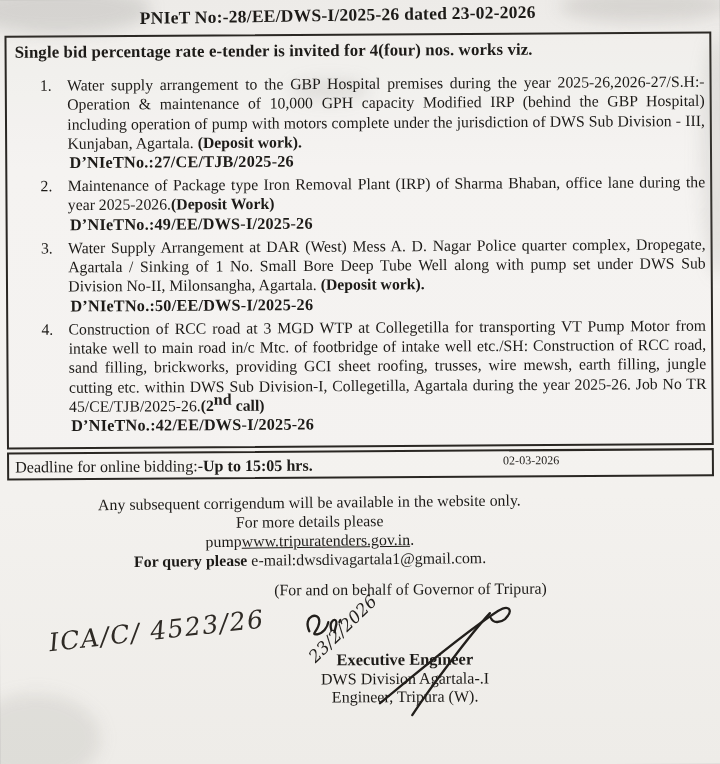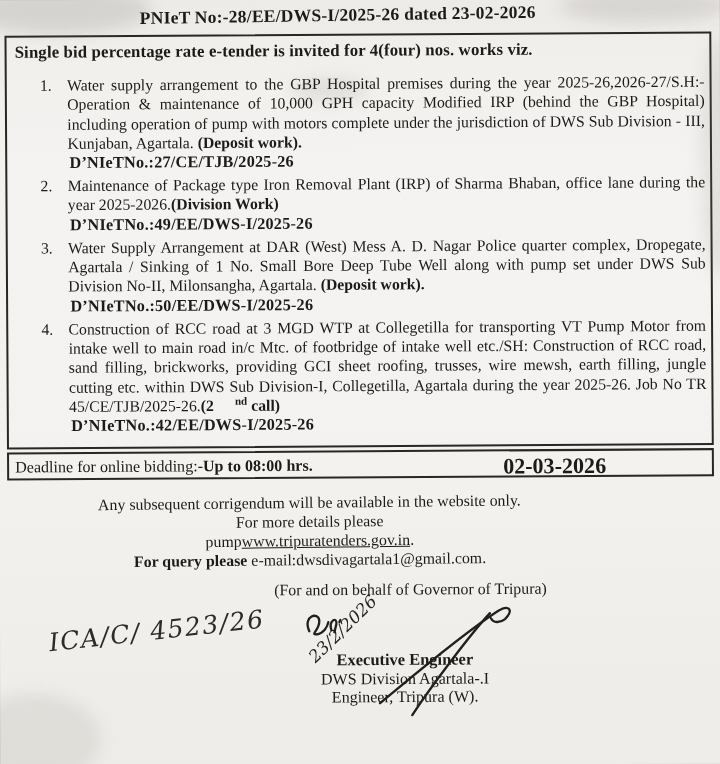--- a/index.html
+++ b/index.html
@@ -33,30 +33,30 @@
     padding:5px 3px 8px 5px;background:rgba(255,255,255,.12);
   }
   .notice-heading{font-weight:bold;font-size:16.8px;padding-left:3px;letter-spacing:.1px;}
   .works{margin-top:13px;}
   .work{
     position:relative;padding-left:55px;padding-right:2px;
     text-align:justify;font-size:15.7px;line-height:19.3px;margin-top:2px;
   }
   .work .num{position:absolute;left:28px;top:0;}
   .b{font-weight:bold;}
-  sup{font-size:11px;line-height:0;margin-left:21px;}
+  sup{font-size:16px;line-height:0;}
   .nit{
     font-weight:bold;font-size:16.2px;margin:1px 0 3px 57px;letter-spacing:.2px;
   }
   .deadline-box{
     margin:3px 8px 0 8px;border:2px solid #2a2723;height:28px;position:relative;
     box-sizing:border-box;font-size:16px;background:rgba(255,255,255,.10);
   }
   .deadline-label{position:absolute;left:6px;top:4px;}
-  .deadline-date{position:absolute;left:492px;top:2px;font-weight:bold;font-size:22px;}
+  .deadline-date{position:absolute;left:492px;top:2px;font-weight:normal;font-size:12px;}
 
   .footer-center{
     width:614px;margin:14px 0 0 2px;text-align:center;
     font-size:15.8px;line-height:19px;transform:rotate(-0.3deg);
   }
   .website{text-decoration:underline;}
   .on-behalf{margin:12px 0 0 240px;width:338px;text-align:center;font-size:15.8px;}
 
   .bottom{position:relative;height:150px;margin-top:6px;}
   .hand-ref{
@@ -85,31 +85,31 @@
   <div class="smudge sm4"></div>
   <div class="smudge sm5"></div>
 
   <div class="doc-header">PNIeT No:-28/EE/DWS-I/2025-26 dated 23-02-2026</div>
 
   <div class="notice-box">
     <div class="notice-heading">Single bid percentage rate e-tender is invited for 4(four) nos. works viz.</div>
     <div class="works">
         <div class="work"><span class="num">1.</span><span><span>Water supply arrangement to the GBP Hospital premises during the year 2025-26,2026-27/S.H:- Operation &amp; maintenance of 10,000 GPH capacity Modified IRP (behind the GBP Hospital)  including operation of pump with motors complete under the jurisdiction of DWS Sub Division - III, Kunjaban, Agartala. </span><span class="b">(Deposit work).</span></span></div>
         <div class="nit">D’NIeTNo.:27/CE/TJB/2025-26</div>
-        <div class="work"><span class="num">2.</span><span><span>Maintenance of Package type Iron Removal Plant (IRP) of Sharma Bhaban, office lane during the year 2025-2026.</span><span class="b">(Division Work)</span></span></div>
+        <div class="work"><span class="num">2.</span><span><span>Maintenance of Package type Iron Removal Plant (IRP) of Sharma Bhaban, office lane during the year 2025-2026.</span><span class="b">(Deposit Work)</span></span></div>
         <div class="nit">D’NIeTNo.:49/EE/DWS-I/2025-26</div>
         <div class="work"><span class="num">3.</span><span><span>Water Supply Arrangement at DAR (West) Mess A. D. Nagar Police quarter complex, Dropegate, Agartala / Sinking of 1 No. Small Bore Deep Tube Well along with pump set under DWS Sub Division No-II, Milonsangha, Agartala. </span><span class="b">(Deposit work).</span></span></div>
         <div class="nit">D’NIeTNo.:50/EE/DWS-I/2025-26</div>
         <div class="work"><span class="num">4.</span><span><span>Construction of RCC road at 3 MGD WTP at Collegetilla for transporting VT Pump Motor from intake well to main road in/c Mtc. of footbridge of intake well etc./SH: Construction of RCC road, sand filling, brickworks, providing GCI sheet roofing, trusses, wire mewsh, earth filling, jungle cutting etc. within DWS Sub Division-I, Collegetilla, Agartala during the year 2025-26. Job No TR 45/CE/TJB/2025-26.</span><span class="b">(2</span><sup class="b">nd</sup><span class="b"> call)</span></span></div>
         <div class="nit">D’NIeTNo.:42/EE/DWS-I/2025-26</div>
       </div>
   </div>
 
   <div class="deadline-box">
-    <div class="deadline-label"><span>Deadline for online bidding:-</span><span class="b">Up to 08:00 hrs.</span></div>
+    <div class="deadline-label"><span>Deadline for online bidding:-</span><span class="b">Up to 15:05 hrs.</span></div>
     <div class="deadline-date">02-03-2026</div>
   </div>
 
   <div class="footer-center">
     <div>Any subsequent corrigendum will be available in the website only.</div>
     <div>For more details please</div>
     <div><span>pump</span><span class="website">www.tripuratenders.gov.in</span><span>.</span></div>
     <div><span class="b">For query please</span><span> e-mail:dwsdivagartala1@gmail.com.</span></div>
   </div>
 

